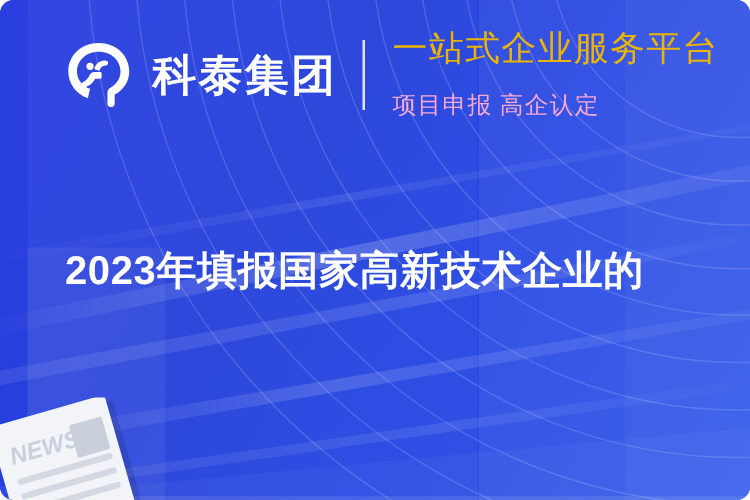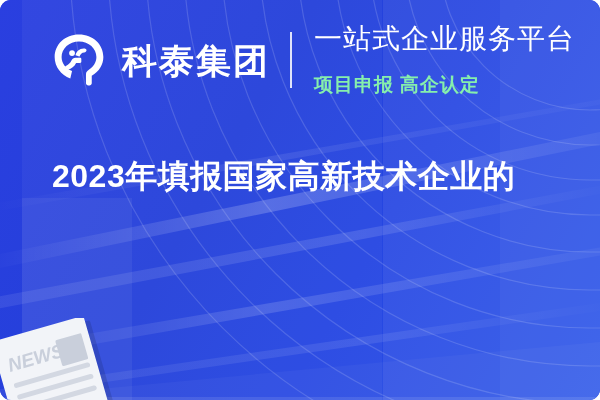--- a/index.html
+++ b/index.html
@@ -107,52 +107,52 @@
     flex: 0 0 2px;
   }
 
   .tagline-wrap {
     display: flex;
     flex-direction: column;
     justify-content: center;
   }
 
   .tagline-main {
-    color: #ffffff;
+    color: #eab308;
     font-size: 28px;
     font-weight: 400;
     line-height: 1.12;
     letter-spacing: 1px;
     white-space: nowrap;
   }
 
   .tagline-sub {
-    color: #86efac;
+    color: #f9a8d4;
     font-family: "Liberation Serif", "DejaVu Serif", serif;
     font-size: 19px;
-    font-weight: 700;
+    font-weight: 400;
     line-height: 1.25;
     letter-spacing: 1px;
     margin-top: 18px;
     white-space: nowrap;
   }
 
   
   .headline {
     position: absolute;
     left: 52px;
     top: 152px;
     width: 520px;
     color: #ffffff;
     font-size: 32px;
     font-weight: 700;
     line-height: 48px;
     letter-spacing: 0.5px;
   }
-  .headline-line { display: block; white-space: nowrap; }
+  .headline-line { display: block; white-space: nowrap; margin-top: 40px; }
 
   
   .news-graphic {
     position: absolute;
     left: -12px;
     top: 318px;
     width: 132px;
     height: 110px;
   }
 </style>

